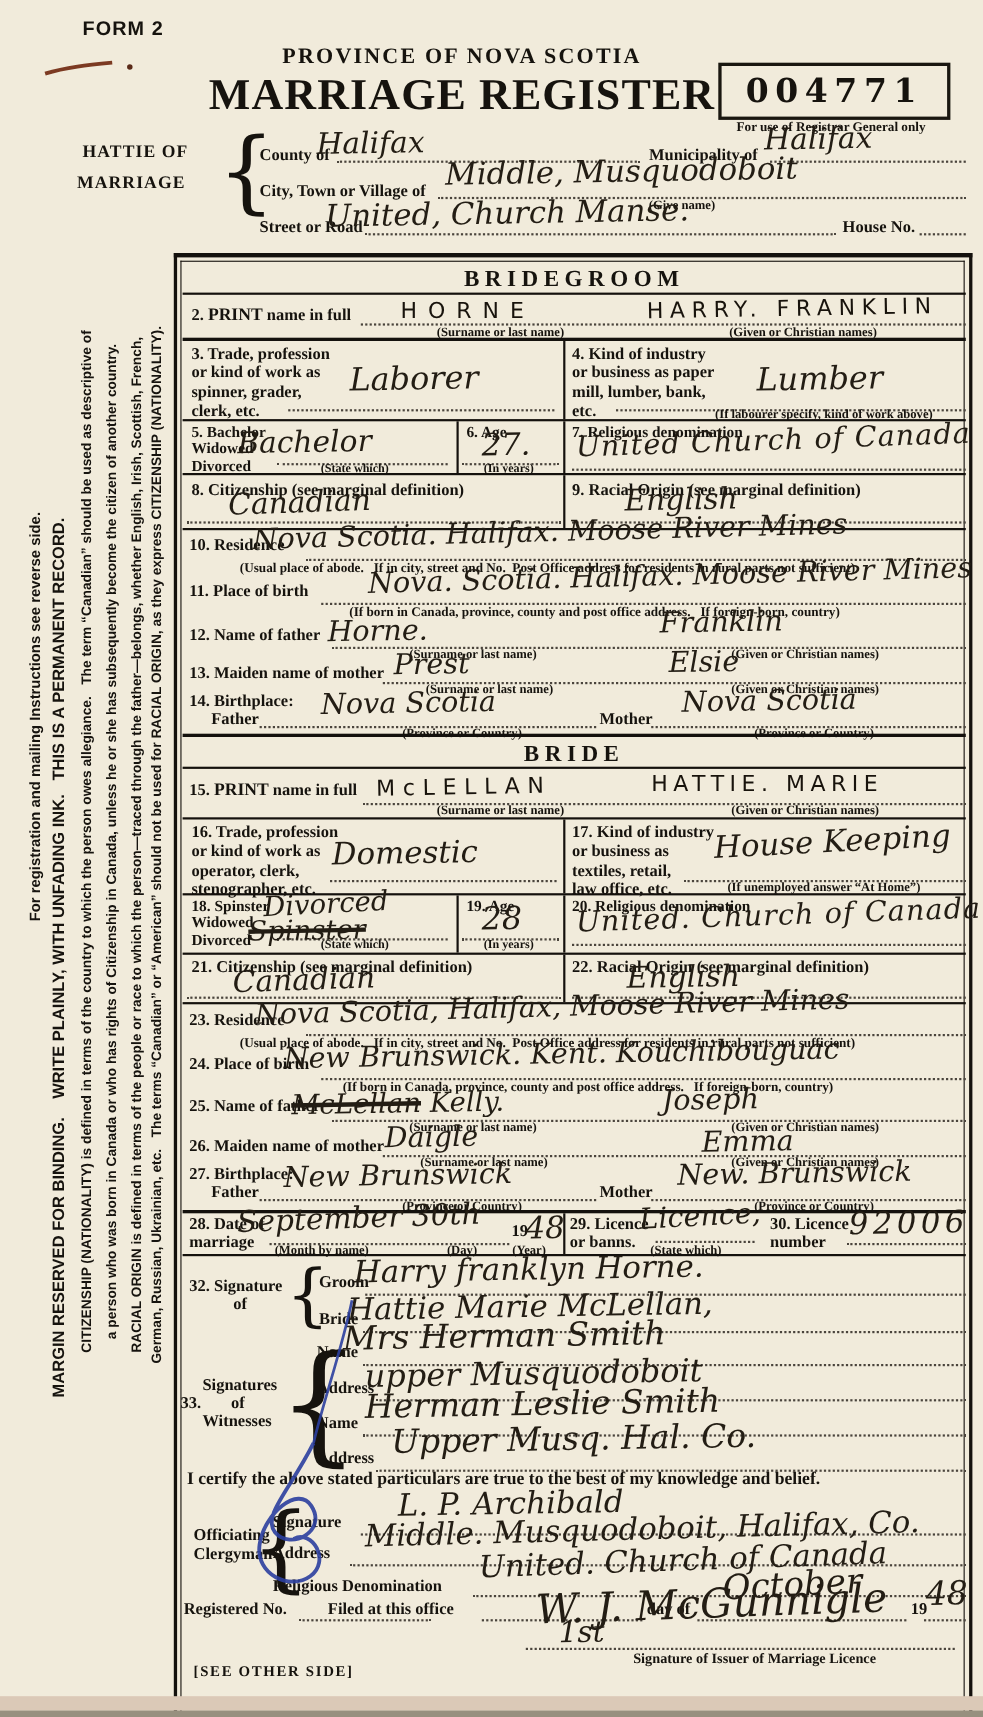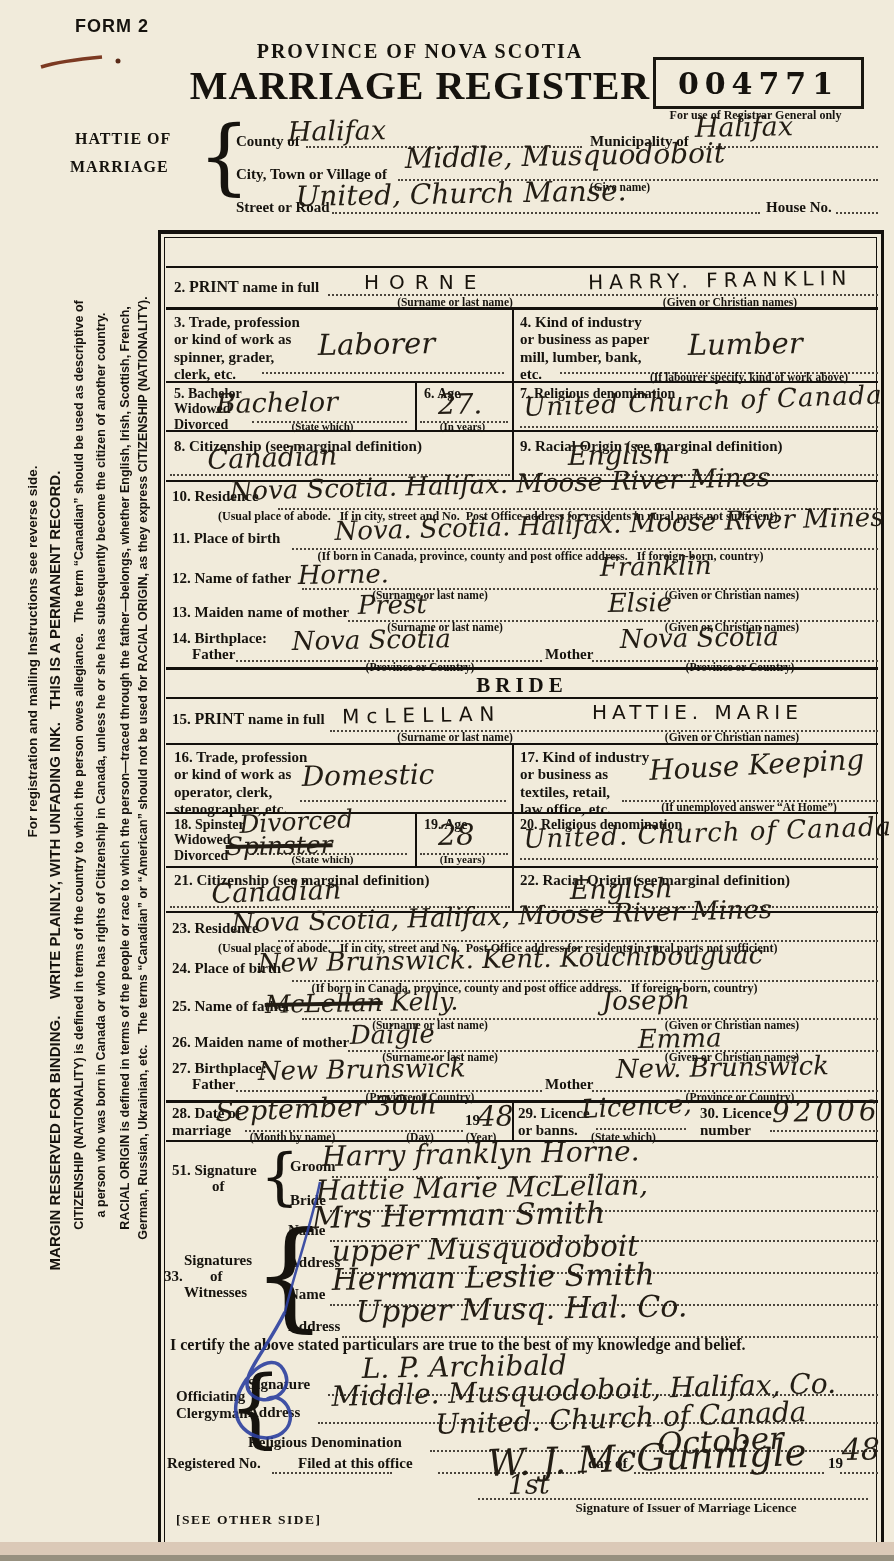--- a/index.html
+++ b/index.html
@@ -60,20 +60,21 @@
   <div class="abs cap" style="left:540px;top:181px;width:160px">(Give name)</div>
   <div class="abs lbl" style="left:236px;top:199px">Street or Road</div>
   <div class="abs dot" style="left:332px;top:210px;width:428px"></div>
   <div class="abs hw" style="left:296px;top:180px;font-size:28px">United, Church Manse.</div>
   <div class="abs lbl" style="left:766px;top:199px">House No.</div>
   <div class="abs dot" style="left:836px;top:210px;width:42px"></div>
 
   <div class="abs boxline" style="left:158px;top:230px;width:720px;height:1331px;border-top-width:4px;border-left-width:3px;border-right-width:3px"></div>
   <div class="abs boxline" style="left:164px;top:237px;width:711px;height:1324px;border-top-width:1px;border-left-width:1px;border-right-width:1px"></div>
 
+  <div class="abs sec" style="left:166px;top:241px;width:712px">BRIDEGROOM</div>
   <div class="abs rule" style="left:166px;top:266px;width:712px;height:2px"></div>
 
   <div class="abs lbl" style="left:174px;top:278px">
     <span>2.</span> <b style="font-size:16px">PRINT</b> <span>name in full</span>
   </div>
   <div class="abs dot" style="left:328px;top:292px;width:550px"></div>
   <div class="abs hwp" style="left:364px;top:270px;letter-spacing:10px">HORNE</div>
   <div class="abs hwp" style="left:588px;top:268px;letter-spacing:6px;transform:rotate(-1deg)">HARRY. FRANKLIN</div>
   <div class="abs cap" style="left:350px;top:296px;width:210px">(Surname or last name)</div>
   <div class="abs cap" style="left:610px;top:296px;width:240px">(Given or Christian names)</div>
@@ -261,21 +262,21 @@
 or banns.</span></div>
   <div class="abs hw" style="left:582px;top:1094px;font-size:26px;transform:rotate(-3deg)">Licence,</div>
   <div class="abs dot" style="left:596px;top:1126px;width:90px"></div>
   <div class="abs cap" style="left:556px;top:1131px;width:135px">(State which)</div>
   <div class="abs lbl pre" style="left:700px;top:1105px;line-height:1.15"><span>30.</span> <span class="pre" style="display:inline">Licence
 number</span></div>
   <div class="abs hw" style="left:772px;top:1096px;font-size:28px;letter-spacing:4px">92006</div>
   <div class="abs dot" style="left:770px;top:1128px;width:108px"></div>
   <div class="abs rule" style="left:166px;top:1140px;width:712px;height:2px"></div>
 
-  <div class="abs lbl" style="left:172px;top:1162px"><span>51.</span> <span>Signature</span></div>
+  <div class="abs lbl" style="left:172px;top:1162px"><span>32.</span> <span>Signature</span></div>
   <div class="abs lbl" style="left:212px;top:1178px">of</div>
   <div class="abs brace" style="left:260px;top:1146px;font-size:62px">{</div>
   <div class="abs lbl" style="left:290px;top:1158px">Groom</div>
   <div class="abs dot" style="left:332px;top:1174px;width:546px"></div>
   <div class="abs hw" style="left:322px;top:1140px;font-size:28px">Harry franklyn Horne.</div>
   <div class="abs lbl" style="left:290px;top:1192px">Bride</div>
   <div class="abs dot" style="left:330px;top:1208px;width:548px"></div>
   <div class="abs hw" style="left:316px;top:1174px;font-size:28px">Hattie Marie McLellan,</div>
 
   <div class="abs lbl" style="left:164px;top:1268px">33.</div>

